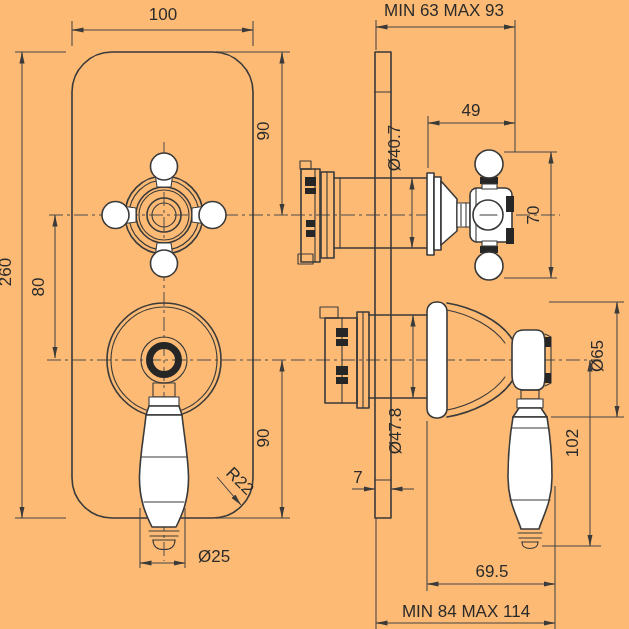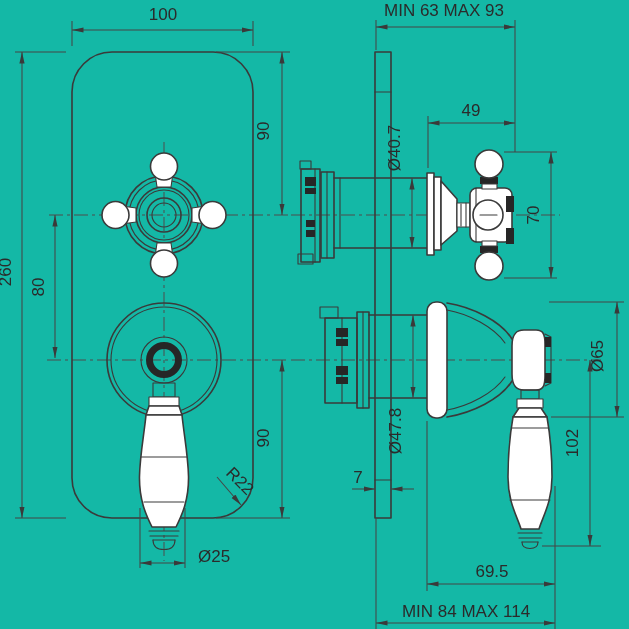--- a/index.html
+++ b/index.html
@@ -1,16 +1,16 @@
 <!DOCTYPE html>
 <html><head>
 <meta charset="utf-8">
 <style>
   html,body{margin:0;padding:0;background:#ffffff;}
-  .stage{width:629px;height:629px;background:#14b8a6;position:relative;overflow:hidden;}
+  .stage{width:629px;height:629px;background:#fdba74;position:relative;overflow:hidden;}
   svg{display:block;}
   .o  {fill:none;stroke:#3a3a3a;stroke-width:1.6;stroke-linecap:round;stroke-linejoin:round;}
   .o2 {fill:none;stroke:#3a3a3a;stroke-width:1.1;stroke-linecap:round;stroke-linejoin:round;}
   .w  {fill:#ffffff;stroke:#3a3a3a;stroke-width:1.6;stroke-linejoin:round;}
   .w2 {fill:#ffffff;stroke:#3a3a3a;stroke-width:1.1;stroke-linejoin:round;}
   .d  {fill:#262626;stroke:none;}
   .dim{fill:none;stroke:#454545;stroke-width:1.05;}
   .cl {fill:none;stroke:#4d4d4d;stroke-width:1;stroke-dasharray:14 4 3 4;}
   .t  {font-family:"Liberation Sans",sans-serif;font-size:17px;fill:#2b2b2b;}
 </style>

